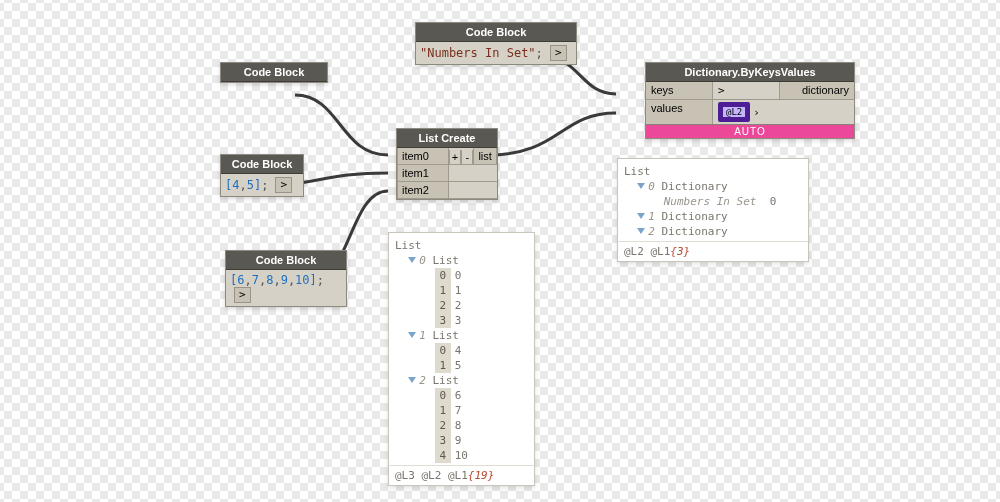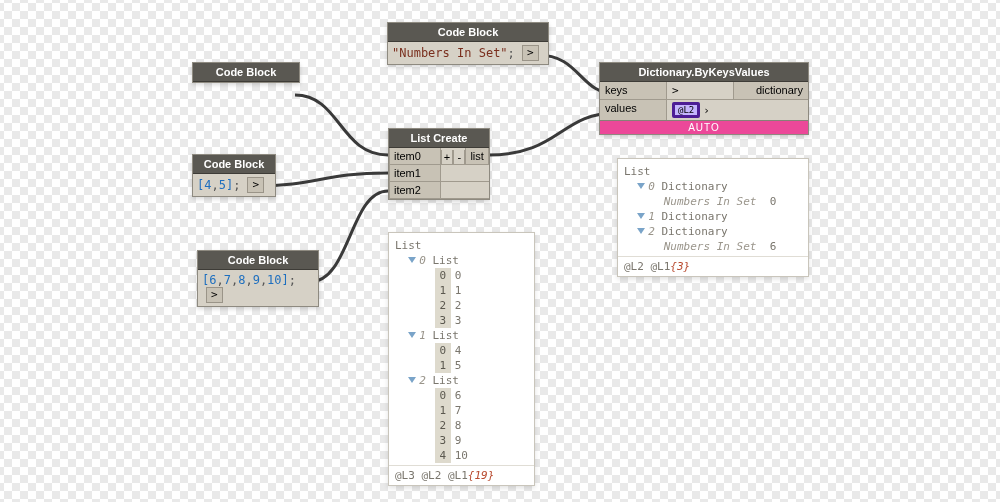--- a/index.html
+++ b/index.html
@@ -13,20 +13,21 @@
     background: repeating-conic-gradient(#ffffff 0% 25%, #e9e9e9 0% 50%) 50% / 16px 16px;
   }
   .canvas { position: relative; width: 1000px; height: 502px; }
   svg.wires { position:absolute; inset:0; width:1000px; height:502px; pointer-events:none; }
 
   .node {
     position: absolute;
     background: #d6d1c6;
     border: 1px solid #8e8a80;
     box-shadow: 0 2px 4px rgba(0,0,0,.15);
+    margin-left: 28px;
   }
   .node .titlebar {
     background: #5a5852;
     color: #fff;
     font-weight: bold;
     font-size: 11px;
     padding: 3px 6px;
     text-align: center;
     border-bottom: 1px solid #3e3c37;
   }
@@ -87,21 +88,21 @@
   .dict .mid { flex:1 1 auto; }
   .dict .portR {
     flex:0 0 64px; background:#c8c2b5; border-left:1px solid #a09a8e;
     padding:2px 5px; font-size:11px; text-align:right;
   }
   .dict .ftr {
     border-top:1px solid #868176; background:#ec4899; color:#fff;
     text-align:center; font-size:10px; padding:1px 5px; letter-spacing:1px;
   }
   .pill {
-    display:inline-block; border:3px solid #4c1d95; background:#c4b5fd;
+    display:inline-block; border:5px solid #4c1d95; background:#c4b5fd;
     font-size:9px; padding:0 3px; border-radius:2px; font-family:Consolas,monospace;
   }
   .chev { font-family: Consolas, monospace; font-size:11px; }
 
   
   .watch {
     position:absolute;
     background:#fff;
     border:1px solid #c9c5bb;
     box-shadow:0 2px 5px rgba(0,0,0,.12);
@@ -162,39 +163,39 @@
 </div>
 
 <div class="node" style="left:387px; top:22px; width:160px;">
   <div class="titlebar">Code Block</div>
   <div class="body">
     <span class="code"><span class="str">"Numbers In Set"</span><span class="semi">;</span></span>
     <span class="out-chev">&gt;</span>
   </div>
 </div>
 
-<div class="node lc" style="left:388px; top:128px; width:100px;">
+<div class="node lc" style="left:368px; top:128px; width:100px;">
   <div class="titlebar">List Create</div>
   <div class="row">
     <div class="port">item0</div>
     <div class="pm">+</div>
     <div class="pm">-</div>
     <div class="out">list</div>
   </div>
   <div class="row">
     <div class="port">item1</div>
     <div class="spacer"></div>
   </div>
   <div class="row">
     <div class="port">item2</div>
     <div class="spacer"></div>
   </div>
 </div>
 
-<div class="node dict" style="left:599px; top:62px; width:208px;">
+<div class="node dict" style="left:617px; top:62px; width:208px;">
   <div class="titlebar">Dictionary.ByKeysValues</div>
   <div>
     <div class="row">
       <div class="portL">keys</div>
       <div class="ann mid">
             <span class="chev">&gt;</span>
           </div>
       <div class="portR">dictionary</div>
     </div>
     <div class="row">
@@ -233,21 +234,20 @@
   </div>
 </div>
 
 <div class="watch" id="watchDict" style="left:617px; top:158px; width:190px;">
   <div class="content">
         <div class="tree-line">List</div>
         <div class="tree-line">  <span class="tw"></span><span class="ital">0</span> Dictionary</div>
         <div class="tree-line">      <span class="ital">Numbers In Set</span>  0</div>
         <div class="tree-line">  <span class="tw"></span><span class="ital">1</span> Dictionary</div>
         <div class="tree-line">  <span class="tw"></span><span class="ital">2</span> Dictionary</div>
-        <div class="tree-line">      <span class="ital">Numbers In Set</span>  6</div>
       </div>
   <div class="ft">
     <span class="lv">@L2 @L1</span>
     <span class="ct">{3}</span>
   </div>
 </div>
 
 </div>
 
 </body></html>

